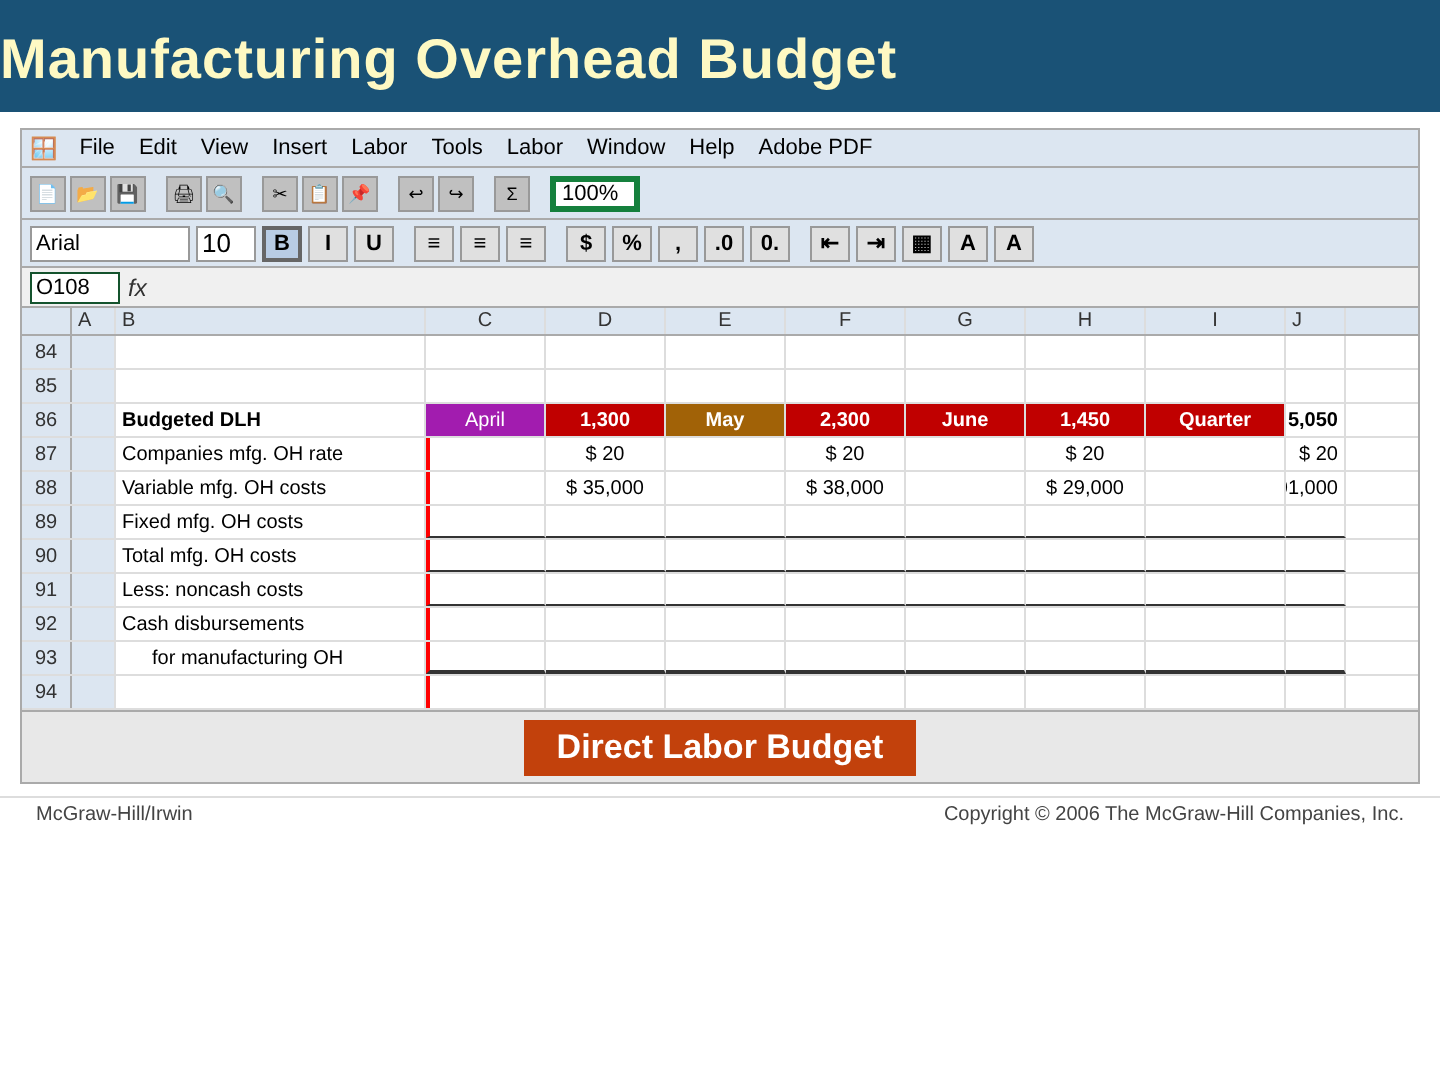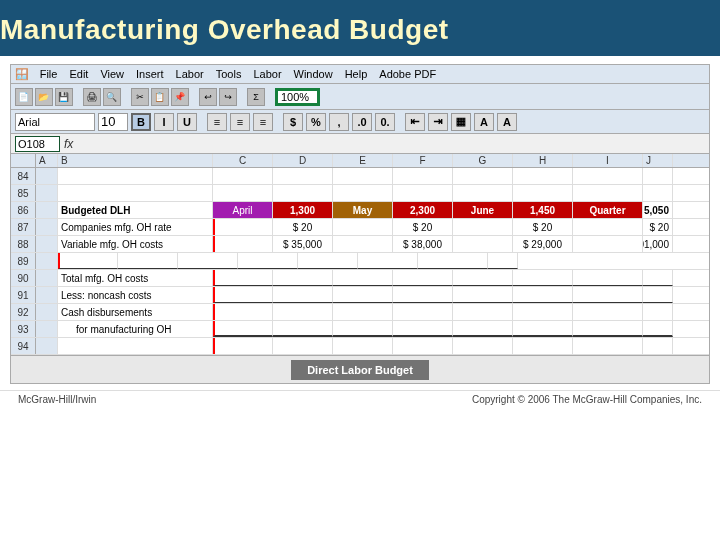--- a/index.html
+++ b/index.html
@@ -202,23 +202,23 @@
       color: white;
       font-weight: bold;
       font-size: 10px;
       justify-content: center;
     }
     .cell-right { justify-content: flex-end; }
     .cell-bold { font-weight: bold; }
 
     
     .nav-btn {
-      background: #737373;
+      background: #c2410c;
       color: white;
-      font-size: 11px;
+      font-size: 17px;
       font-weight: bold;
       padding: 4px 16px;
       display: inline-block;
       cursor: pointer;
       margin: 0 auto;
     }
 
     .bottom-nav {
       display: flex;
       justify-content: center;
@@ -390,20 +390,21 @@
       <div class="cell col-f cell-right">$ 38,000</div>
       <div class="cell col-g"></div>
       <div class="cell col-h cell-right">$ 29,000</div>
       <div class="cell col-i"></div>
       <div class="cell col-j cell-right">$ 101,000</div>
     </div>
 
     <div class="ss-row">
       <div class="row-num">89</div>
       <div class="cell col-a"></div>
+      <div class="cell col-b">Fixed mfg. OH costs</div>
       <div class="cell col-c" style="border-bottom:1px solid #333;border-left:2px solid red;"></div>
       <div class="cell col-d" style="border-bottom:1px solid #333;"></div>
       <div class="cell col-e" style="border-bottom:1px solid #333;"></div>
       <div class="cell col-f" style="border-bottom:1px solid #333;"></div>
       <div class="cell col-g" style="border-bottom:1px solid #333;"></div>
       <div class="cell col-h" style="border-bottom:1px solid #333;"></div>
       <div class="cell col-i" style="border-bottom:1px solid #333;"></div>
       <div class="cell col-j" style="border-bottom:1px solid #333;"></div>
     </div>
 

